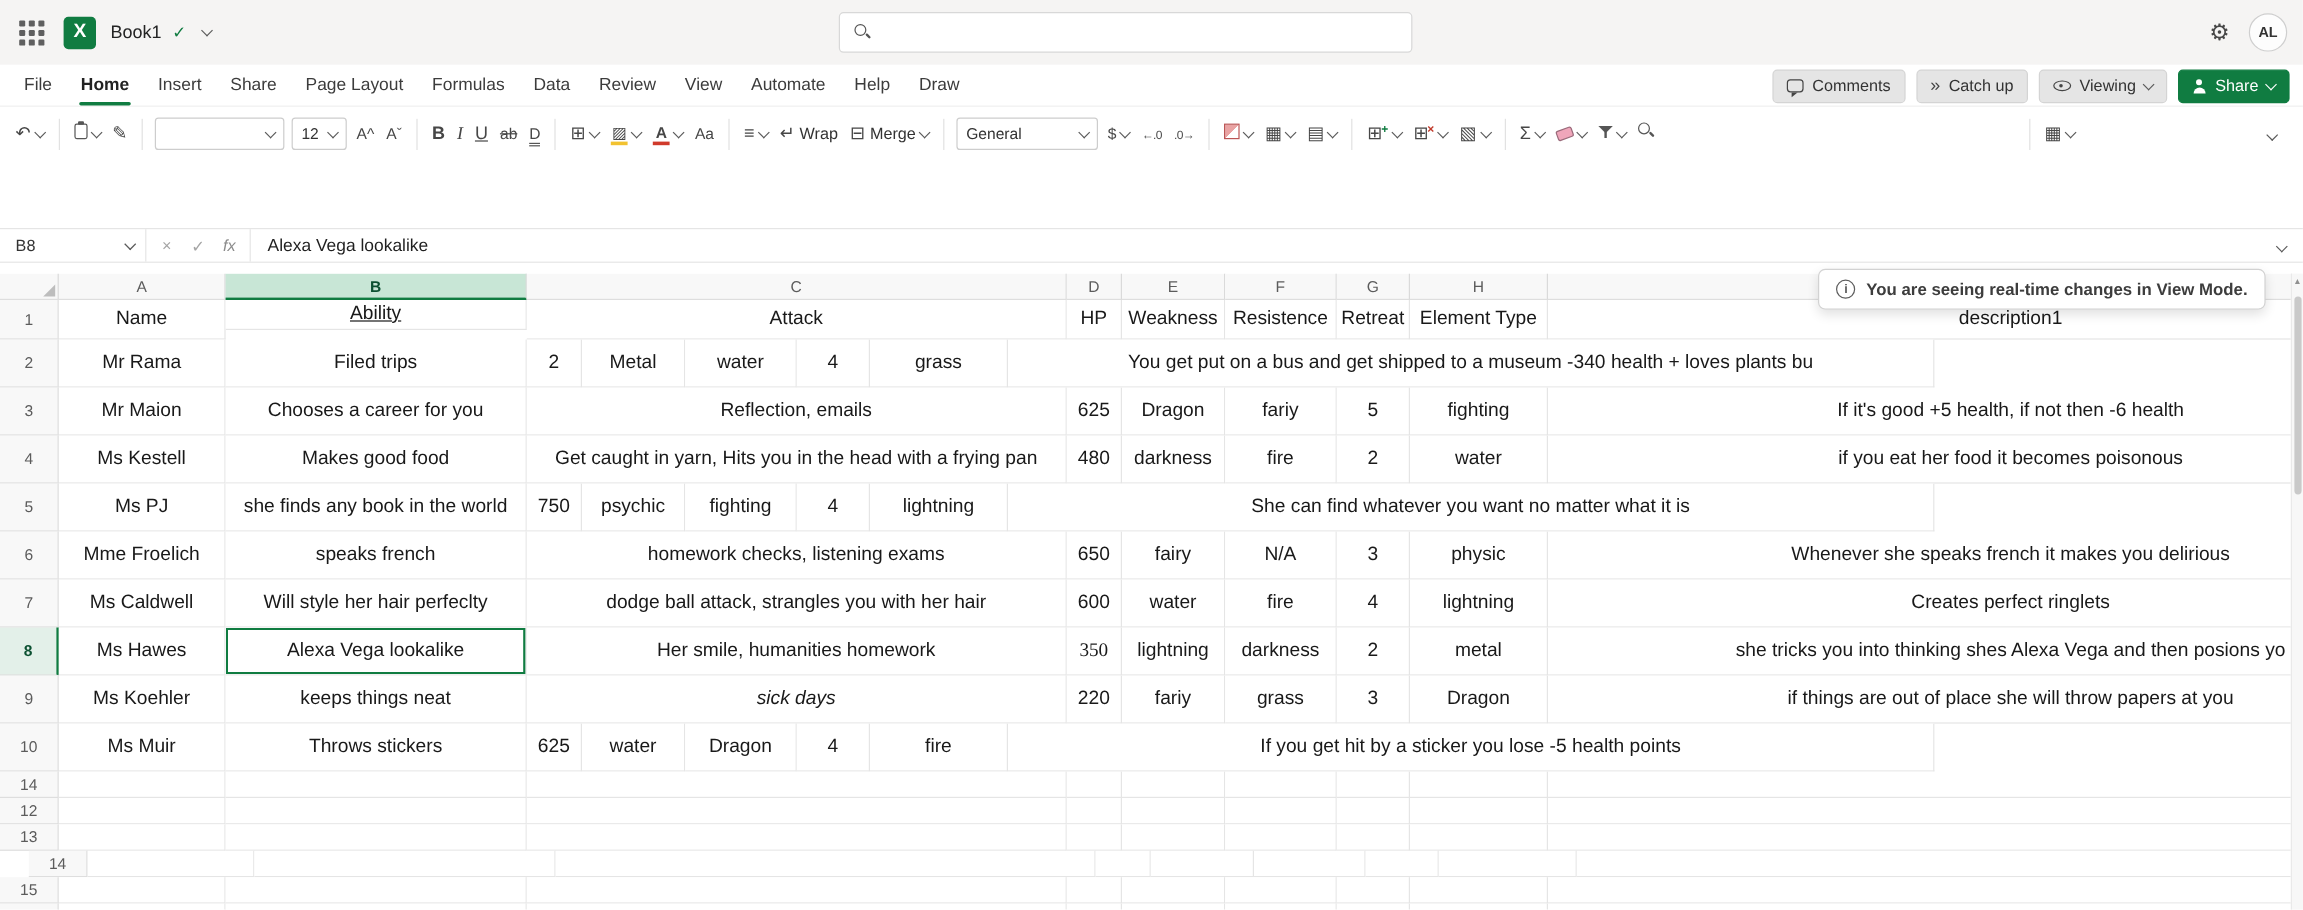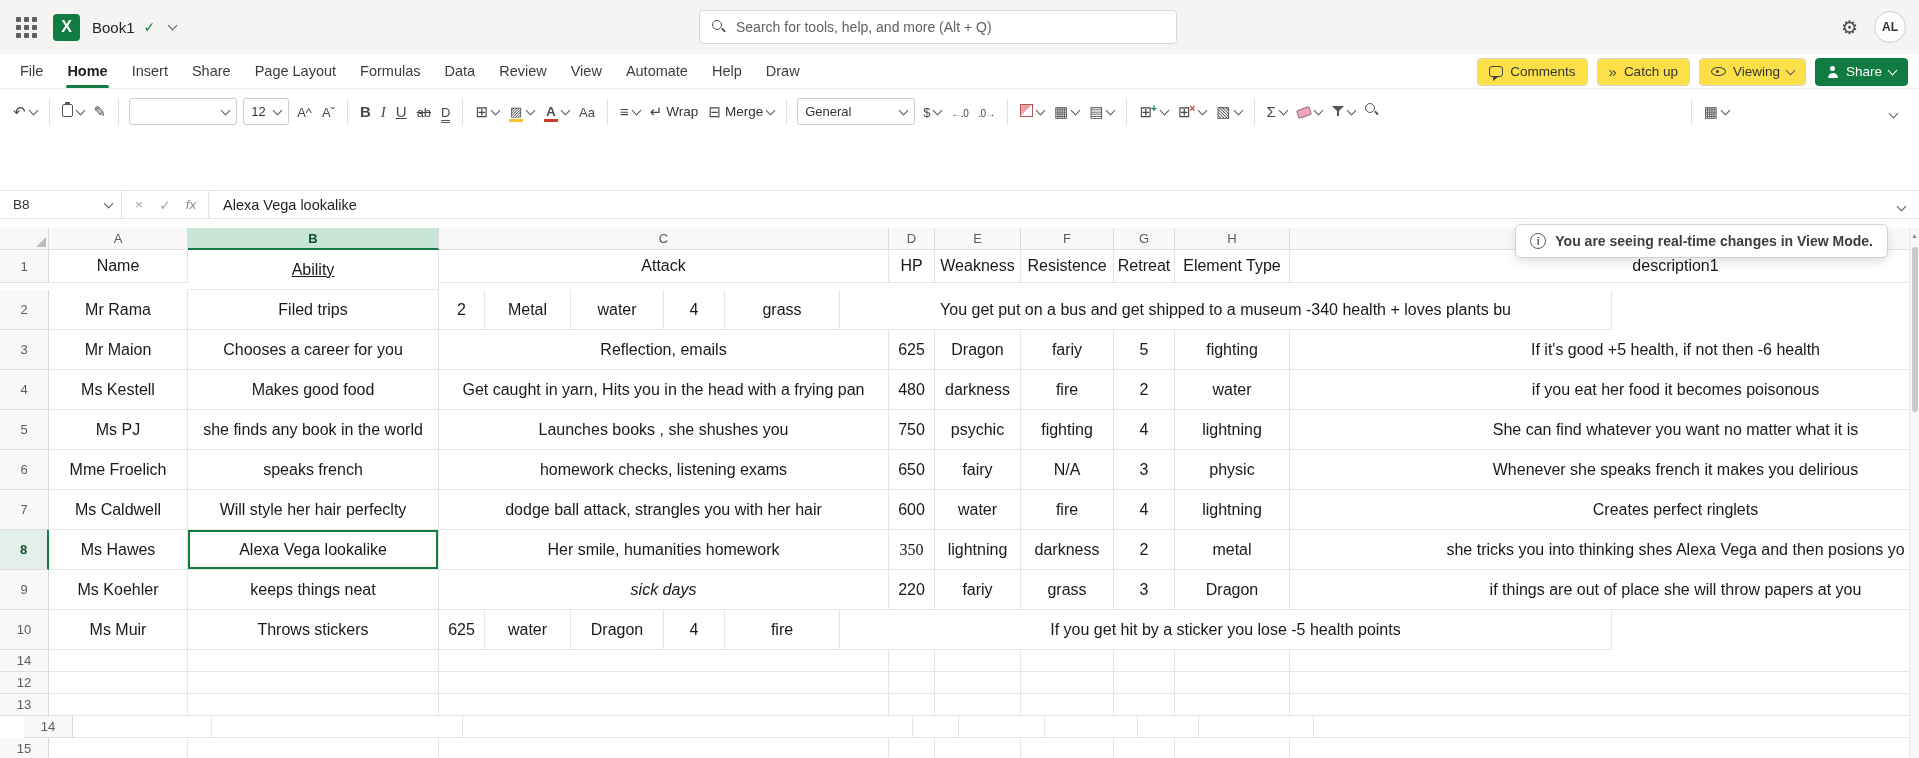--- a/index.html
+++ b/index.html
@@ -26,21 +26,21 @@
   .gear { font-size: 19px; color: #484848; cursor: pointer; }
   .avatar { width: 32px; height: 32px; border-radius: 50%; background: #fdfdfd; border: 1px solid #cfcfcf; display: flex; align-items: center; justify-content: center; font-size: 12px; font-weight: 700; color: #333; cursor: pointer; }
 
   
   .menubar { position: absolute; top: 54px; left: 0; width: 100%; height: 35px; background: #fff; border-bottom: 1px solid #ededed; display: flex; align-items: center; }
   .rtabs { display: flex; height: 100%; padding-left: 8px; }
   .rtab { padding: 0 12px; font-size: 14.5px; color: #3c3c3c; display: flex; align-items: center; position: relative; cursor: pointer; white-space: nowrap; }
   .rtab.active { font-weight: 700; color: #222; }
   .rtab.active::after { content: ""; position: absolute; left: 11px; right: 11px; bottom: 0; height: 3px; border-radius: 2px; background: #107c41; }
   .ractions { position: absolute; right: 11px; top: 0; height: 35px; display: flex; align-items: center; gap: 9px; }
-  .rbtn { height: 28px; display: flex; align-items: center; gap: 7px; padding: 0 11px; border: 1px solid #d4d4d4; border-radius: 4px; background: #fde047; font-size: 13.5px; color: #333; cursor: pointer; white-space: nowrap; }
+  .rbtn { height: 28px; display: flex; align-items: center; gap: 7px; padding: 0 11px; border: 1px solid #d4d4d4; border-radius: 4px; background: #e5e5e5; font-size: 13.5px; color: #333; cursor: pointer; white-space: nowrap; }
   .rbtn.green { background: #107c41; border-color: #107c41; color: #fff; }
   .catchic { font-size: 15px; color: #444; line-height: 1; }
 
   
   .toolbar { position: absolute; top: 89px; left: 0; width: 100%; height: 45px; background: #fff; display: flex; align-items: center; padding: 0 8px; }
   .titems { display: flex; align-items: center; flex: 1; height: 100%; }
   .tsep { width: 1px; height: 26px; background: #e2e2e2; margin: 0 7px; flex: none; }
   .tspacer { flex: 1; }
   .tbtn { height: 31px; padding: 0 5px; border-radius: 4px; display: flex; align-items: center; gap: 4px; color: #474747; flex: none; cursor: pointer; }
   .titems .tbtn:last-child { margin-right: 150px; }
@@ -117,21 +117,20 @@
       <i></i>
       <i></i>
       <i></i>
   </div>
   <div class="xlogo">X</div>
   <div class="doctitle">Book1</div>
   <span class="saveic">✓</span>
   <span class="chev tchevslot"></span>
   <div class="searchbox">
     <span class="ic-mag"></span>
-    <input placeholder="Search for tools, help, and more (Alt + Q)" style="">
   </div>
   <div class="topright">
     <span class="gear">⚙</span>
     <div class="avatar">AL</div>
   </div>
 </div>
 
 <div class="menubar">
   <div class="rtabs">
       <span class="rtab">File</span>
@@ -344,21 +343,21 @@
       <div class="colhdr" style="width: 46px; height: 22px;">D</div>
       <div class="colhdr" style="width: 86px; height: 22px;">E</div>
       <div class="colhdr" style="width: 93px; height: 22px;">F</div>
       <div class="colhdr" style="width: 61px; height: 22px;">G</div>
       <div class="colhdr" style="width: 115px; height: 22px;">H</div>
       <div class="colhdr" style="width: 772px; height: 22px;"></div>
     </div>
     <div class="grow">
       <div class="rowhdr" style="height: 33px;">1</div>
       <div class="cell" style="width: 139px; height: 33px;">Name</div>
-      <div class="cell" style="width: 251px; height: 40px; text-decoration: underline;">Ability</div>
+      <div class="cell" style="width: 251px; height: 25px; text-decoration: underline;">Ability</div>
       <div class="cell" style="width: 450px; height: 33px;">Attack</div>
       <div class="cell" style="width: 46px; height: 33px;">HP</div>
       <div class="cell" style="width: 86px; height: 33px;">Weakness</div>
       <div class="cell" style="width: 93px; height: 33px;">Resistence</div>
       <div class="cell" style="width: 61px; height: 33px;">Retreat</div>
       <div class="cell" style="width: 115px; height: 33px;">Element Type</div>
       <div class="cell" style="width: 772px; height: 33px;">description1</div>
     </div>
     <div class="grow">
       <div class="rowhdr" style="height: 40px;">2</div>
@@ -392,21 +391,20 @@
       <div class="cell" style="width: 86px; height: 40px;">darkness</div>
       <div class="cell" style="width: 93px; height: 40px;">fire</div>
       <div class="cell" style="width: 61px; height: 40px;">2</div>
       <div class="cell" style="width: 115px; height: 40px;">water</div>
       <div class="cell" style="width: 772px; height: 40px;">if you eat her food it becomes poisonous</div>
     </div>
     <div class="grow">
       <div class="rowhdr" style="height: 40px;">5</div>
       <div class="cell" style="width: 139px; height: 40px;">Ms PJ</div>
       <div class="cell" style="width: 251px; height: 40px;">she finds any book in the world</div>
-      <div class="cell" style="width: 450px; height: 40px;">Launches books , she shushes you</div>
       <div class="cell" style="width: 46px; height: 40px;">750</div>
       <div class="cell" style="width: 86px; height: 40px;">psychic</div>
       <div class="cell" style="width: 93px; height: 40px;">fighting</div>
       <div class="cell" style="width: 61px; height: 40px;">4</div>
       <div class="cell" style="width: 115px; height: 40px;">lightning</div>
       <div class="cell" style="width: 772px; height: 40px;">She can find whatever you want no matter what it is</div>
     </div>
     <div class="grow">
       <div class="rowhdr" style="height: 40px;">6</div>
       <div class="cell" style="width: 139px; height: 40px;">Mme Froelich</div>

